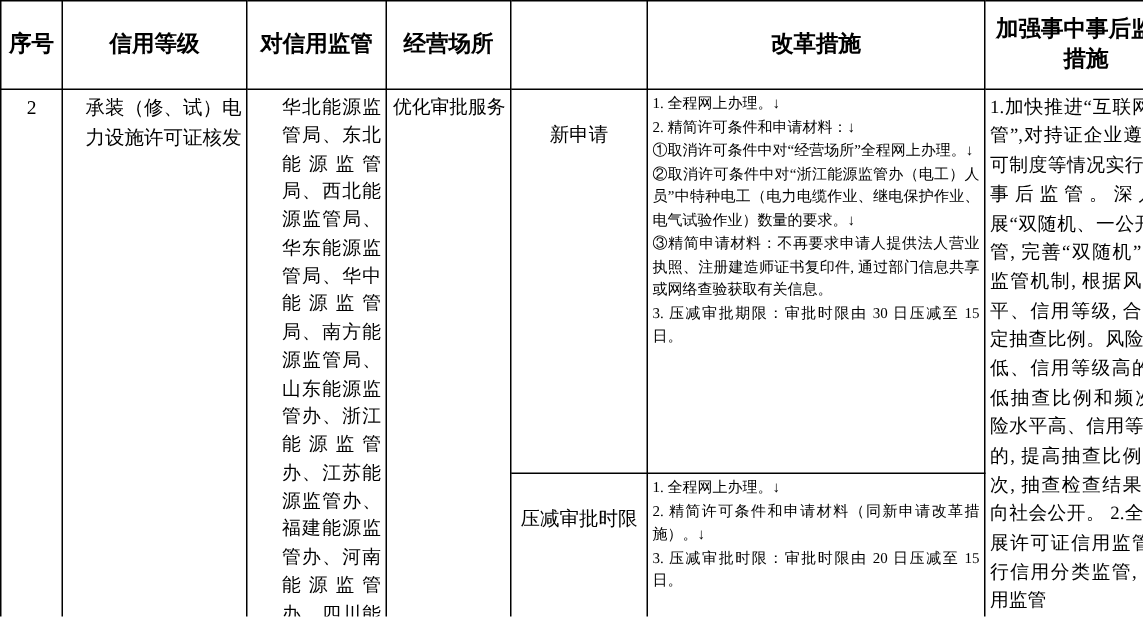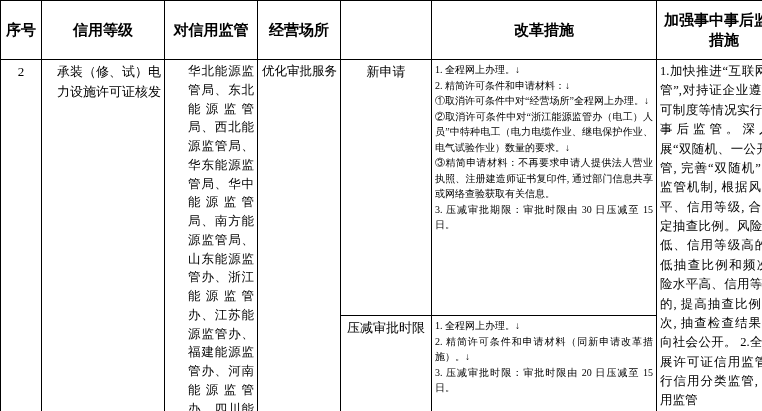--- a/index.html
+++ b/index.html
@@ -72,20 +72,21 @@
     font-size: 12.5px;
     line-height: 1.5;
     text-align: justify;
     word-break: break-all;
     margin-left: 20px;
   }
   .sub-text {
     font-size: 13px;
     line-height: 1.5;
     text-align: center;
+    margin-top: 18px;
   }
   .way-text {
     font-size: 12.5px;
     text-align: right;
     line-height: 1.5;
   }
   .meas-text p, .super-text p {
     margin: 0;
   }
   .meas-text {

